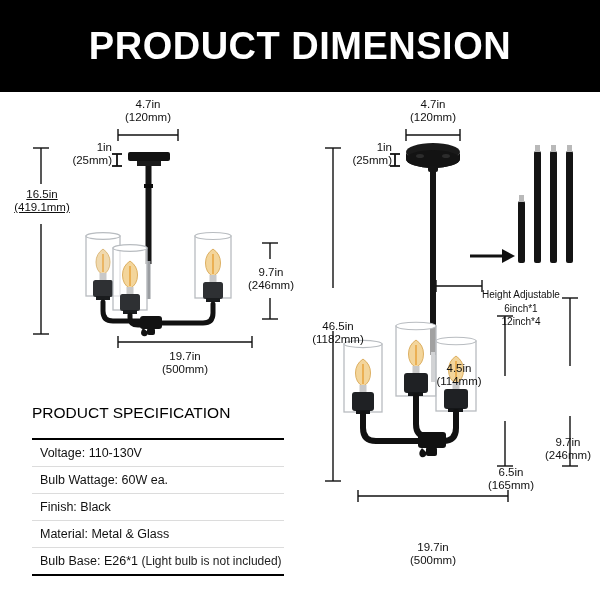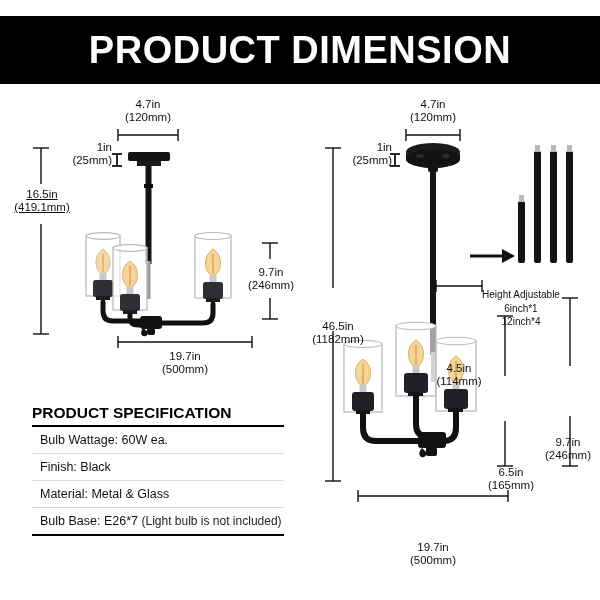--- a/index.html
+++ b/index.html
@@ -5,40 +5,40 @@
   html,body{margin:0;padding:0;}
   body{
     width:600px;height:600px;background:#ffffff;
     font-family:"Liberation Sans", sans-serif;
     color:#0d0d0d;overflow:hidden;position:relative;
   }
   #page{position:relative;width:600px;height:600px;}
 
   
   .banner{
-    position:absolute;left:0;top:16px;width:600px;height:68px;
+    position:absolute;left:0;top:0;width:600px;height:92px;
     background:#000000;display:flex;align-items:center;justify-content:center;
   }
   .banner-title{
     color:#ffffff;font-weight:bold;font-size:38px;letter-spacing:0.5px;
     white-space:nowrap;font-family:"Liberation Sans", sans-serif;
   }
 
   
   .dlabel{
     position:absolute;font-size:11.5px;line-height:13px;color:#111;
     text-align:center;white-space:nowrap;
   }
 
   
   .spec{
     position:absolute;left:32px;top:404px;width:252px;
   }
   .spec-title{
-    font-size:15.5px;font-weight:bold;color:#000;padding-bottom:3px;
+    font-size:15.5px;font-weight:normal;color:#000;padding-bottom:16px;
     border-bottom:2.5px solid #000;display:block;
   }
   .spec-row{
     font-size:12.5px;color:#111;padding:6px 0 6px 8px;
     border-bottom:1px solid #dcdcdc;white-space:nowrap;
   }
   .spec-row:last-child{border-bottom:2.5px solid #000;}
   .spec-note{font-size:12px;color:#222;}
 
   
@@ -312,27 +312,30 @@
 
   <div class="callout" style="left:451px;top:288px;width:140px;">
     <span>Height Adjustable</span><br>
     <span>6inch*1</span><br>
     <span>12inch*4</span>
   </div>
 
   <div class="spec">
     <span class="spec-title">PRODUCT SPECIFICATION</span>
     <div class="spec-row">
+      <span>Voltage: 110-130V</span>
+    </div>
+    <div class="spec-row">
       <span>Bulb Wattage: 60W ea.</span>
     </div>
     <div class="spec-row">
       <span>Finish: Black</span>
     </div>
     <div class="spec-row">
       <span>Material: Metal &amp; Glass</span>
     </div>
     <div class="spec-row">
-      <span>Bulb Base: E26*7</span>
+      <span>Bulb Base: E26*1</span>
       <span class="spec-note">(Light bulb is not included)</span>
     </div>
   </div>
 
 </div>
 
 </body></html>

